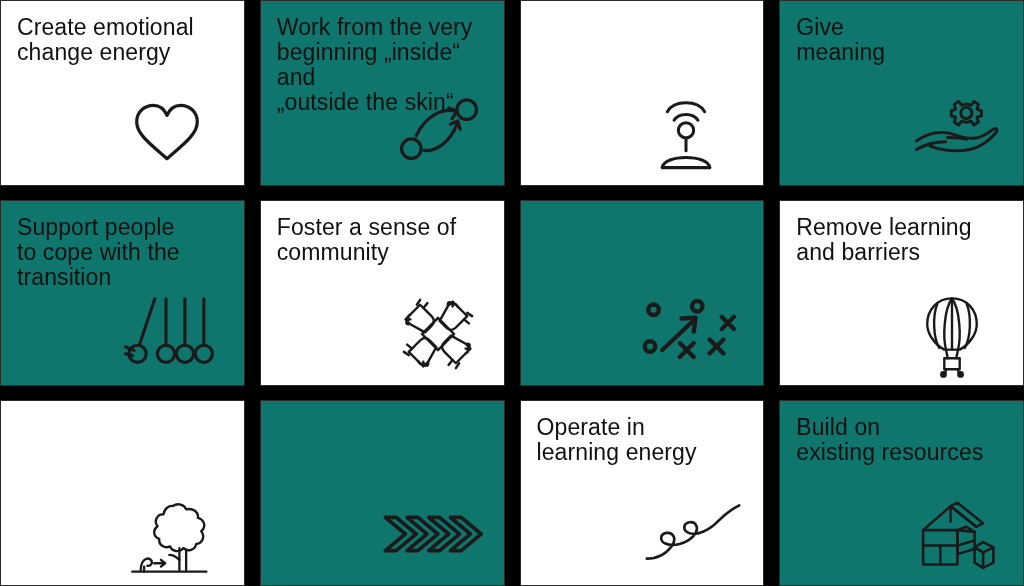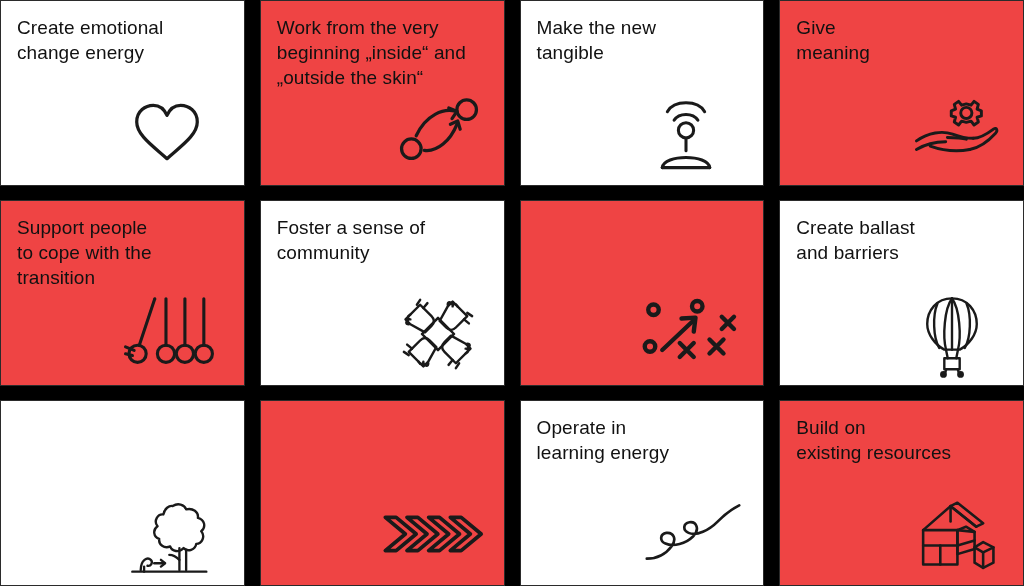--- a/index.html
+++ b/index.html
@@ -21,29 +21,29 @@
     row-gap: 14px;
     padding: 0;
   }
   .card {
     position: relative;
     overflow: hidden;
     border: 1px solid #2b2b2b;
     background: #ffffff;
     display: block;
   }
-  .card.cyan { background: #ef4444; }
+  .card.cyan { background: #0f766e; }
   .card.white { background: #ffffff; }
 
   .card-title {
     position: absolute;
     left: 16px;
     top: 14px;
     right: 10px;
-    font-size: 19px;
+    font-size: 23px;
     line-height: 25px;
     color: #111111;
     letter-spacing: 0.1px;
     white-space: pre-line;
     font-weight: 400;
   }
   .card-icon {
     position: absolute;
     right: 12px;
     bottom: 8px;
@@ -95,22 +95,20 @@
         <circle cx="84" cy="18" r="12"></circle>
         <path d="M22 50 C 34 24, 56 16, 70 20"></path>
         <path d="M62 16 L 72 20 L 66 29"></path>
         <path d="M32 68 C 48 70, 64 56, 72 36"></path>
         <path d="M64 36 L 73 32 L 76 42"></path>
       </svg>
     </div>
   </div>
 
   <div class="card white">
-    <div class="card-title">Make the new
-tangible</div>
     <div class="card-icon icon-antenna">
       <svg viewBox="0 0 80 92" fill="none" stroke="#1a1a1a" stroke-width="3.6" stroke-linecap="round" stroke-linejoin="round">
         <path d="M18 22 C 26 8, 54 8, 62 22"></path>
         <path d="M26 32 C 32 23, 48 23, 54 32"></path>
         <circle cx="40" cy="44" r="9"></circle>
         <path d="M40 53 L 40 68"></path>
         <path d="M12 88 C 14 72, 66 72, 68 88"></path>
         <path d="M12 88 L 68 88"></path>
       </svg>
     </div>
@@ -205,21 +203,21 @@
         <path d="M22 62 L 58 28"></path>
         <path d="M44 26 L 60 25 L 58 41"></path>
         <path d="M42 54 L 58 70 M58 54 L 42 70"></path>
         <path d="M76 50 L 92 66 M92 50 L 76 66"></path>
         <path d="M90 24 L 104 38 M104 24 L 90 38"></path>
       </svg>
     </div>
   </div>
 
   <div class="card white">
-    <div class="card-title">Create ballast
+    <div class="card-title">Remove learning
 and barriers</div>
     <div class="card-icon icon-balloon">
       <svg viewBox="0 0 70 96" fill="none" stroke="#1a1a1a" stroke-width="2.8" stroke-linecap="round" stroke-linejoin="round">
         <path d="M35 4 C 53 4, 64 18, 64 34 C 64 46, 55 58, 44 64 L 26 64 C 15 58, 6 46, 6 34 C 6 18, 17 4, 35 4 Z"></path>
         <path d="M35 4 C 26 16, 24 48, 28 64"></path>
         <path d="M35 4 C 44 16, 46 48, 42 64"></path>
         <path d="M35 4 L 35 64"></path>
         <path d="M18 10 C 12 24, 13 50, 20 62"></path>
         <path d="M52 10 C 58 24, 57 50, 50 62"></path>
         <path d="M28 64 L 30 74 M42 64 L 40 74"></path>

